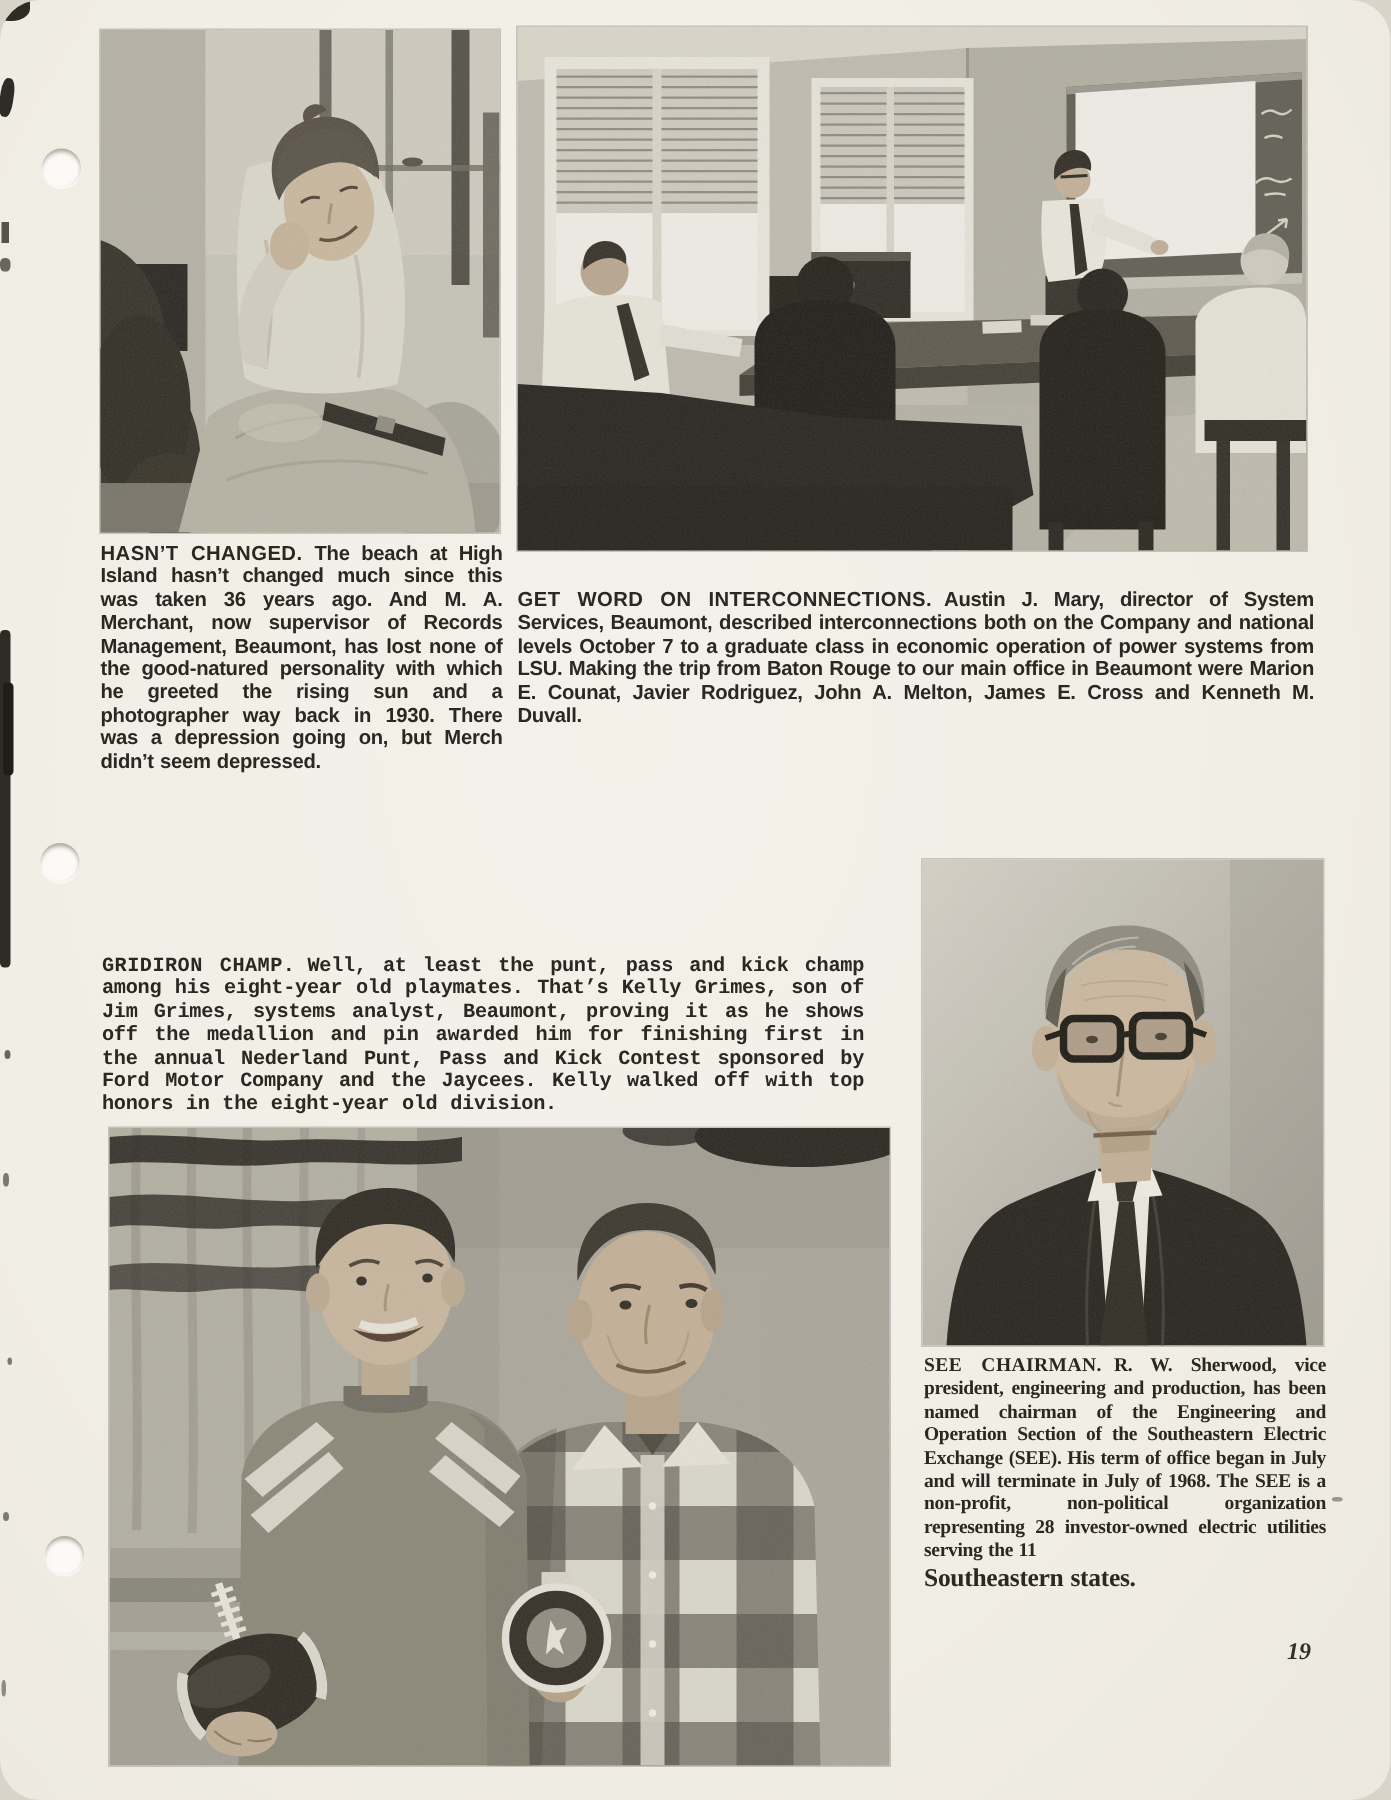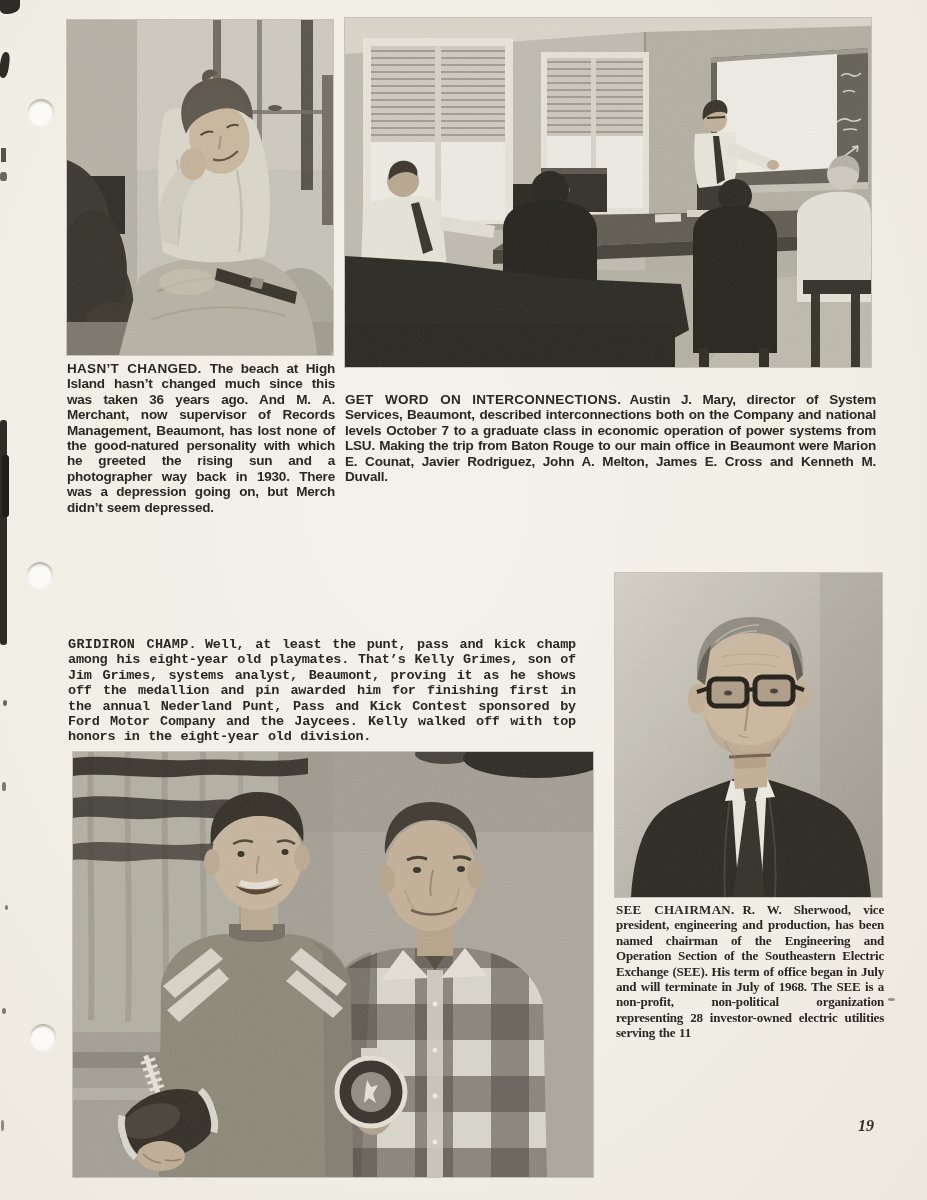--- a/index.html
+++ b/index.html
@@ -1,33 +1,34 @@
 <!DOCTYPE html>
 <html><head>
 <meta charset="utf-8">
 <style>
   html,body{margin:0;padding:0;background:#d8d4ca;}
   .page{
     position:relative;width:927px;height:1200px;overflow:hidden;
     background:radial-gradient(ellipse at 45% 40%, #f4f1ea 0%, #f1eee6 60%, #ece8df 100%);
     font-family:"Liberation Sans","DejaVu Sans",sans-serif;
+    border-radius:27px;
   }
   figure.photo{position:absolute;margin:0;padding:0;outline:1px solid rgba(45,42,36,.22);}
   figure.photo svg{display:block;}
   .cap{
     position:absolute;text-align:justify;color:#2b2823;font-weight:bold;
     font-size:13.5px;line-height:15.4px;letter-spacing:-0.2px;word-spacing:0.6px;
   }
   .cap .lead{letter-spacing:0.3px;padding-right:8px;}
   .cap-see{font-size:13px;line-height:15.4px;font-family:Liberation Serif, serif;}
   .cap .tail{display:block;text-align:left;font-size:17px;line-height:21px;letter-spacing:-0.2px;}
   .pageno{
     position:absolute;left:846px;top:1093px;width:40px;text-align:center;
     font-family:"Liberation Serif","DejaVu Serif",serif;font-style:italic;font-weight:bold;
-    font-size:16px;color:#33302a;margin-top:24px;
+    font-size:16px;color:#33302a;
   }
   .hole{
     position:absolute;width:26px;height:26px;border-radius:50%;
     background:#fbfaf6;
     box-shadow:inset 0 3px 3px -1px #aaa699, inset -1px 0 2px rgba(0,0,0,.08), 0 1px 1px rgba(255,255,255,.8);
   }
   .smudge{position:absolute;background:#2e2c26;}
 </style>
 </head>
 <body>
@@ -365,17 +366,18 @@
         <path d="M132,117 L140,116" stroke="#181712" stroke-width="4"></path>
         <path d="M94,115 L82,119 M178,113 L189,117" stroke="#181712" stroke-width="4"></path>
       </g>
       <rect width="267" height="324" filter="url(#p4g)" opacity="0.11"></rect>
       <rect width="267" height="324" fill="#c9b68f" opacity="0.05"></rect>
     </svg>
   </figure>
 
   <div class="cap cap-see" style="left:616px;top:902px;width:268px;">
     <span class="lead">SEE CHAIRMAN.</span><span>R. W. Sherwood, vice president, engineering and production, has been named chairman of the Engineering and Operation Section of the Southeastern Electric Exchange (SEE). His term of office began in July and will terminate in July of 1968. The SEE is a non-profit, non-political organization representing 28 investor-owned electric utilities serving the 11</span>
+    <span class="tail">Southeastern states.</span>
   </div>
 
   <div class="pageno">19</div>
 
 </div>
 
 </body></html>

